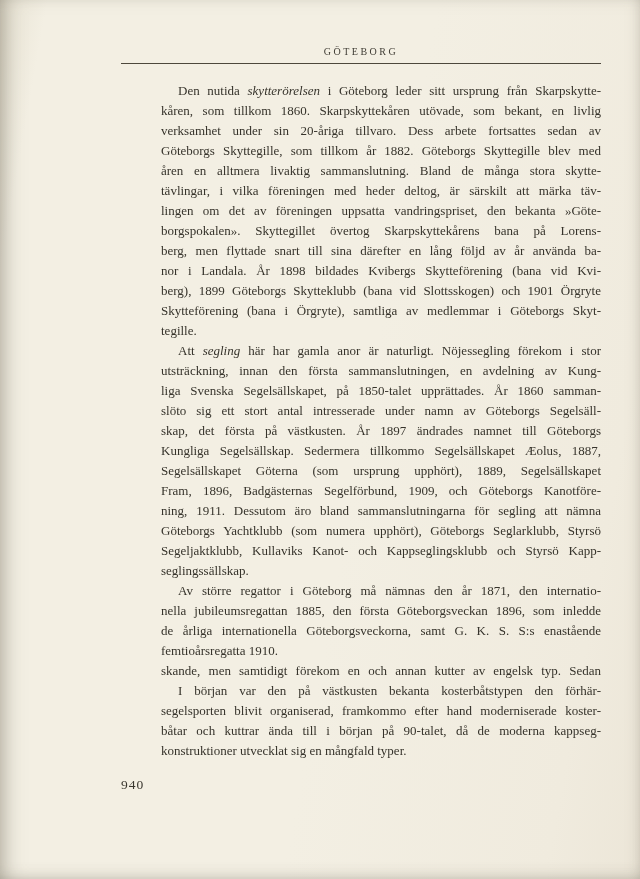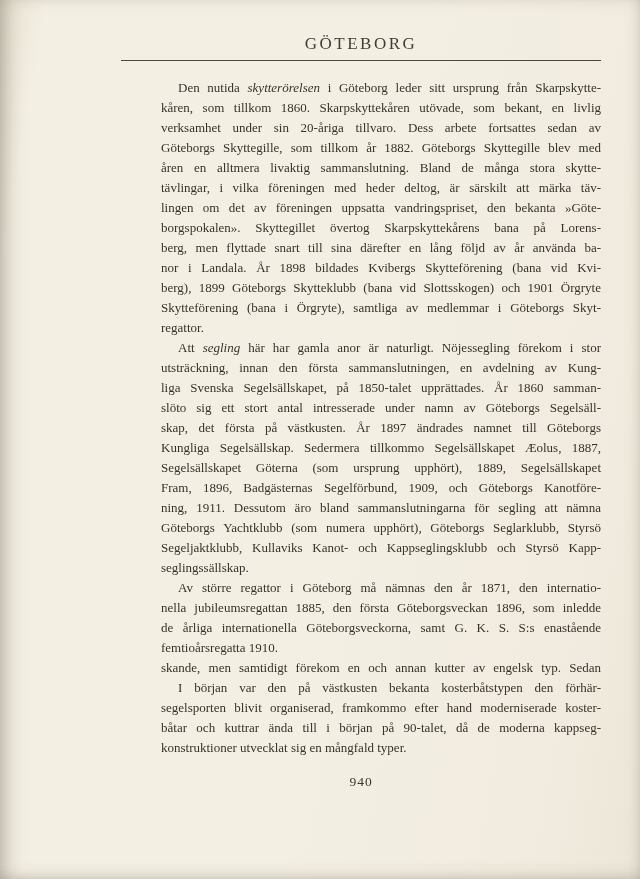--- a/index.html
+++ b/index.html
@@ -17,23 +17,23 @@
                 inset 0 -10px 18px -12px rgba(110,104,88,.30);
     overflow: hidden;
     color: #36332b;
   }
   .content {
     position: absolute;
     left: 121px; top: 0;
     width: 480px;
   }
   .running-head {
-    margin-top: 34px;
+    margin-top: 46px;
     text-align: center;
-    font-size: 17px;
+    font-size: 10px;
     letter-spacing: 2.5px;
     color: #403d35;
   }
   .head-rule {
     margin-top: 6px;
     height: 0;
     border-top: 1.6px solid #4d483c;
   }
   .body-text {
     margin-top: 17px;
@@ -45,21 +45,20 @@
     height: 20px;
     line-height: 20px;
     text-align: justify;
     text-align-last: justify;
     white-space: normal;
   }
   .line.last { text-align-last: left; }
   .line.indent { text-indent: 17px; }
   .folio {
     margin-top: 16px;
-    text-align: center;
     font-size: 13.5px;
     letter-spacing: 1px;
     color: #3a372f;
   }
 </style>
 </head>
 <body>
 
 <div class="page">
   <div class="content">
@@ -72,21 +71,21 @@
           <div class="line">verksamhet under sin 20-åriga tillvaro. Dess arbete fortsattes sedan av</div>
           <div class="line">Göteborgs Skyttegille, som tillkom år 1882. Göteborgs Skyttegille blev med</div>
           <div class="line">åren en alltmera livaktig sammanslutning. Bland de många stora skytte-</div>
           <div class="line">tävlingar, i vilka föreningen med heder deltog, är särskilt att märka täv-</div>
           <div class="line">lingen om det av föreningen uppsatta vandringspriset, den bekanta »Göte-</div>
           <div class="line">borgspokalen». Skyttegillet övertog Skarpskyttekårens bana på Lorens-</div>
           <div class="line">berg, men flyttade snart till sina därefter en lång följd av år använda ba-</div>
           <div class="line">nor i Landala. År 1898 bildades Kvibergs Skytteförening (bana vid Kvi-</div>
           <div class="line">berg), 1899 Göteborgs Skytteklubb (bana vid Slottsskogen) och 1901 Örgryte</div>
           <div class="line">Skytteförening (bana i Örgryte), samtliga av medlemmar i Göteborgs Skyt-</div>
-          <div class="line last">regattor.</div>
+          <div class="line last">tegille.</div>
         </div>
         <div class="para">
           <div class="line indent">Att <i>segling</i> här har gamla anor är naturligt. Nöjessegling förekom i stor</div>
           <div class="line">utsträckning, innan den första sammanslutningen, en avdelning av Kung-</div>
           <div class="line">liga Svenska Segelsällskapet, på 1850-talet upprättades. År 1860 samman-</div>
           <div class="line">slöto sig ett stort antal intresserade under namn av Göteborgs Segelsäll-</div>
           <div class="line">skap, det första på västkusten. År 1897 ändrades namnet till Göteborgs</div>
           <div class="line">Kungliga Segelsällskap. Sedermera tillkommo Segelsällskapet Æolus, 1887,</div>
           <div class="line">Segelsällskapet Göterna (som ursprung upphört), 1889, Segelsällskapet</div>
           <div class="line">Fram, 1896, Badgästernas Segelförbund, 1909, och Göteborgs Kanotföre-</div>

